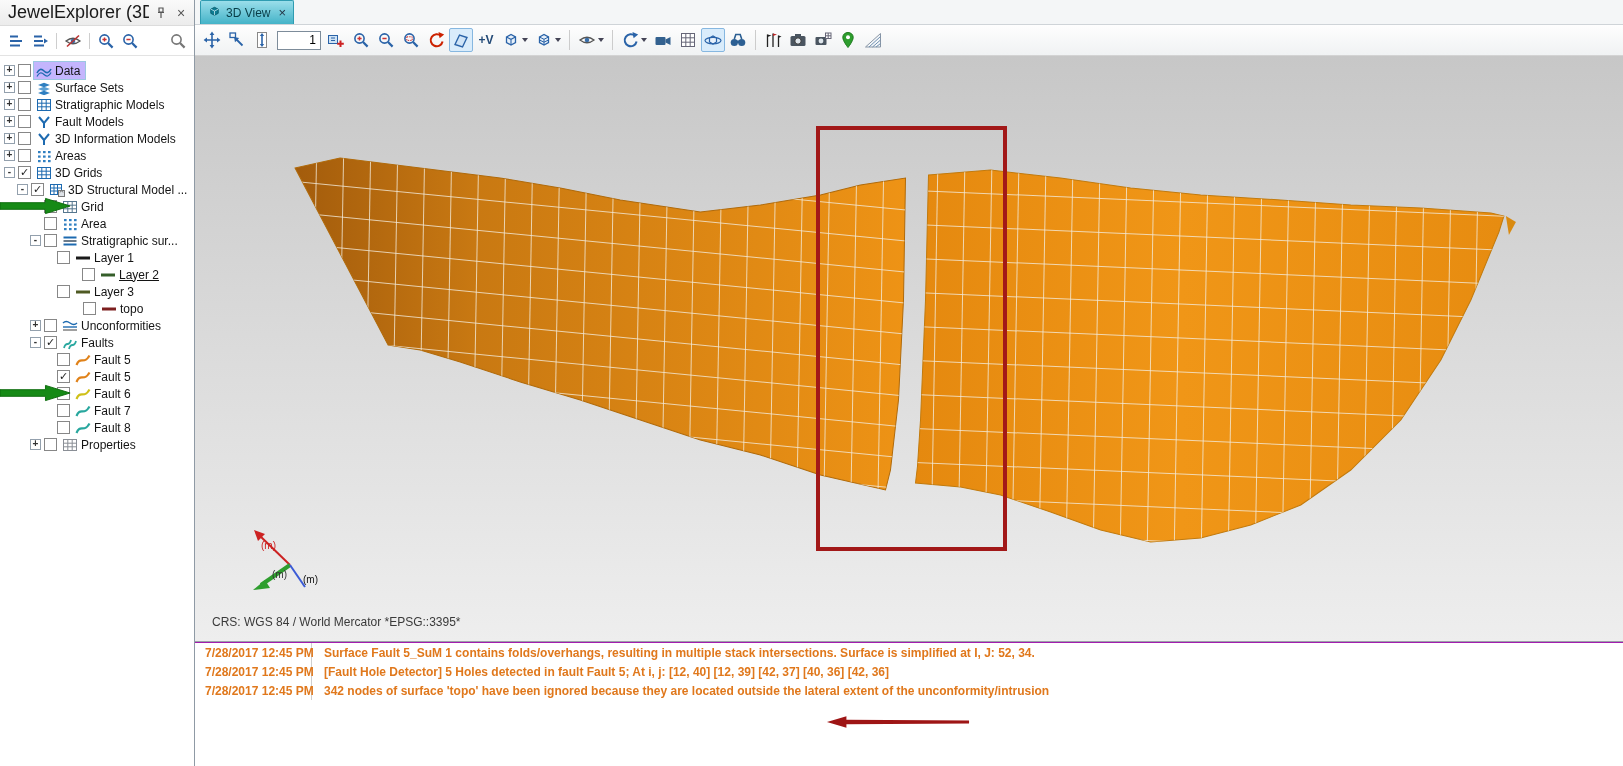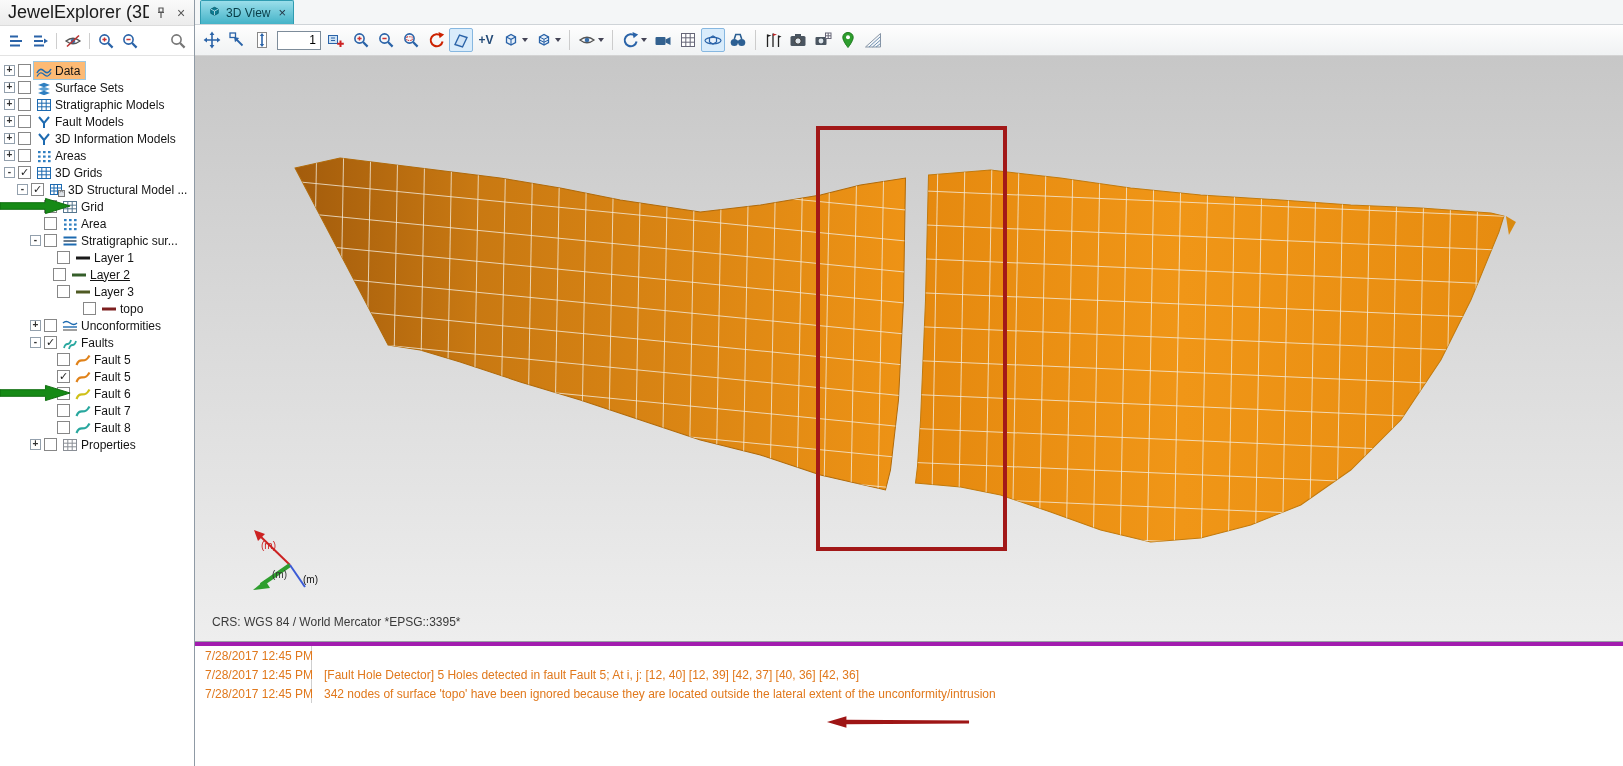--- a/index.html
+++ b/index.html
@@ -21,21 +21,21 @@
   .tb-sep{width:1px;height:16px;background:#cecece;margin:0 3px;}
   .tb-right{margin-left:auto;}
   .tree{flex:1;padding-top:6px;position:relative;overflow:hidden;}
   .tree-row{height:17px;display:flex;align-items:center;font-size:12px;color:#141414;white-space:nowrap;}
   .expander{width:11px;min-width:11px;height:11px;border:1px solid #93a0ad;background:#fff;
     font-size:10px;line-height:8px;text-align:center;color:#333;margin:0 3px 0 1px;font-weight:bold;}
   .expander.none{border-color:transparent;background:transparent;}
   .checkbox{width:13px;min-width:13px;height:13px;border:1px solid #878787;background:#fff;
     margin-right:3px;font-size:11px;line-height:11px;text-align:center;color:#1c1c1c;font-weight:bold;}
   .row-main{display:flex;align-items:center;height:17px;padding:0 3px 0 1px;}
-  .row-main.selected{background:#fdba74;outline:1px solid #9cc7e0;}
+  .row-main.selected{background:#c4b5fd;outline:1px solid #9cc7e0;}
   .tree-icon{width:17px;min-width:17px;height:15px;display:flex;align-items:center;justify-content:center;margin-right:3px;}
   .tree-label{padding-right:2px;}
   .green-arrow{position:absolute;left:0;width:72px;height:18px;z-index:5;pointer-events:none;}
   #arrowGrid{top:197px;}
   #arrowFault5{top:384px;}
 
   
   .main{flex:1;display:flex;flex-direction:column;height:100%;min-width:0;}
   .tab-bar{height:25px;background:#f4f6f7;border-bottom:1px solid #cfd4d8;display:flex;
     align-items:flex-end;padding-left:5px;}
@@ -60,21 +60,21 @@
   .surface{position:absolute;left:0;top:0;width:100%;height:100%;}
   .red-rect{position:absolute;left:621px;top:70px;width:191px;height:425px;border:4px solid #a21818;z-index:4;}
   .triad{position:absolute;left:50px;top:459px;width:85px;height:80px;z-index:3;}
   .crs{position:absolute;left:17px;bottom:12px;font-size:12px;color:#3a3a3a;z-index:3;}
 
   
   .output{height:125px;min-height:125px;background:#fff;border-top:1px solid #9aa0a6;
     position:relative;overflow:hidden;}
   .output-title{color:#1569b5;font-size:15px;padding:6px 0 0 10px;}
   .output-subtitle{font-size:12px;color:#191919;padding:9px 0 5px 8px;}
-  .msg-table{border-top:4px solid #a21caf;}
+  .msg-table{border-top:1px solid #a21caf;font-weight:bold;}
   .msg-row{display:flex;height:19px;align-items:center;font-size:12px;color:#e0781c;white-space:nowrap;}
   .msg-time{width:117px;min-width:117px;padding-left:10px;border-right:1px solid #cfcfcf;
     height:100%;display:flex;align-items:center;}
   .msg-text{padding-left:12px;height:100%;display:flex;align-items:center;}
   .red-arrow{position:absolute;left:630px;top:73px;width:146px;height:14px;z-index:5;pointer-events:none;}
 </style>
 </head>
 <body>
 
 <div class="app">
@@ -296,21 +296,21 @@
           <span class="checkbox"></span>
           <span class="row-main">
             <span class="tree-icon">
               <svg xmlns="http://www.w3.org/2000/svg" viewBox="0 0 16 14" width="16" height="14">
                 <path d="M1 7 h14" stroke="#1a1a1a" stroke-width="3"></path>
               </svg>
             </span>
             <span class="tree-label">Layer 1</span>
           </span>
         </div>
-        <div class="tree-row" style="padding-left: 38px; text-decoration: underline;">
+        <div class="tree-row" style="padding-left: 67px; text-decoration: underline;">
           <span class="expander none"></span>
           <span class="checkbox"></span>
           <span class="row-main">
             <span class="tree-icon">
               <svg xmlns="http://www.w3.org/2000/svg" viewBox="0 0 16 14" width="16" height="14">
                 <path d="M1 7 h14" stroke="#355e2a" stroke-width="3"></path>
               </svg>
             </span>
             <span class="tree-label">Layer 2</span>
           </span>
@@ -784,20 +784,21 @@
         <text x="58" y="68" font-size="10" fill="#111">(m)</text>
       </svg>
 
       <div class="crs">CRS: WGS 84 / World Mercator *EPSG::3395*</div>
     </div>
 
     <div class="output">
       <div class="msg-table" id="msgTable">
           <div class="msg-row">
             <span class="msg-time">7/28/2017 12:45 PM</span>
+            <span class="msg-text">Surface Fault 5_SuM 1 contains folds/overhangs, resulting in multiple stack intersections. Surface is simplified at I, J: 52, 34.</span>
           </div>
           <div class="msg-row">
             <span class="msg-time">7/28/2017 12:45 PM</span>
             <span class="msg-text">[Fault Hole Detector] 5 Holes detected in fault Fault 5; At i, j: [12, 40] [12, 39] [42, 37] [40, 36] [42, 36]</span>
           </div>
           <div class="msg-row">
             <span class="msg-time">7/28/2017 12:45 PM</span>
             <span class="msg-text">342 nodes of surface 'topo' have been ignored because they are located outside the lateral extent of the unconformity/intrusion</span>
           </div>
         </div>

